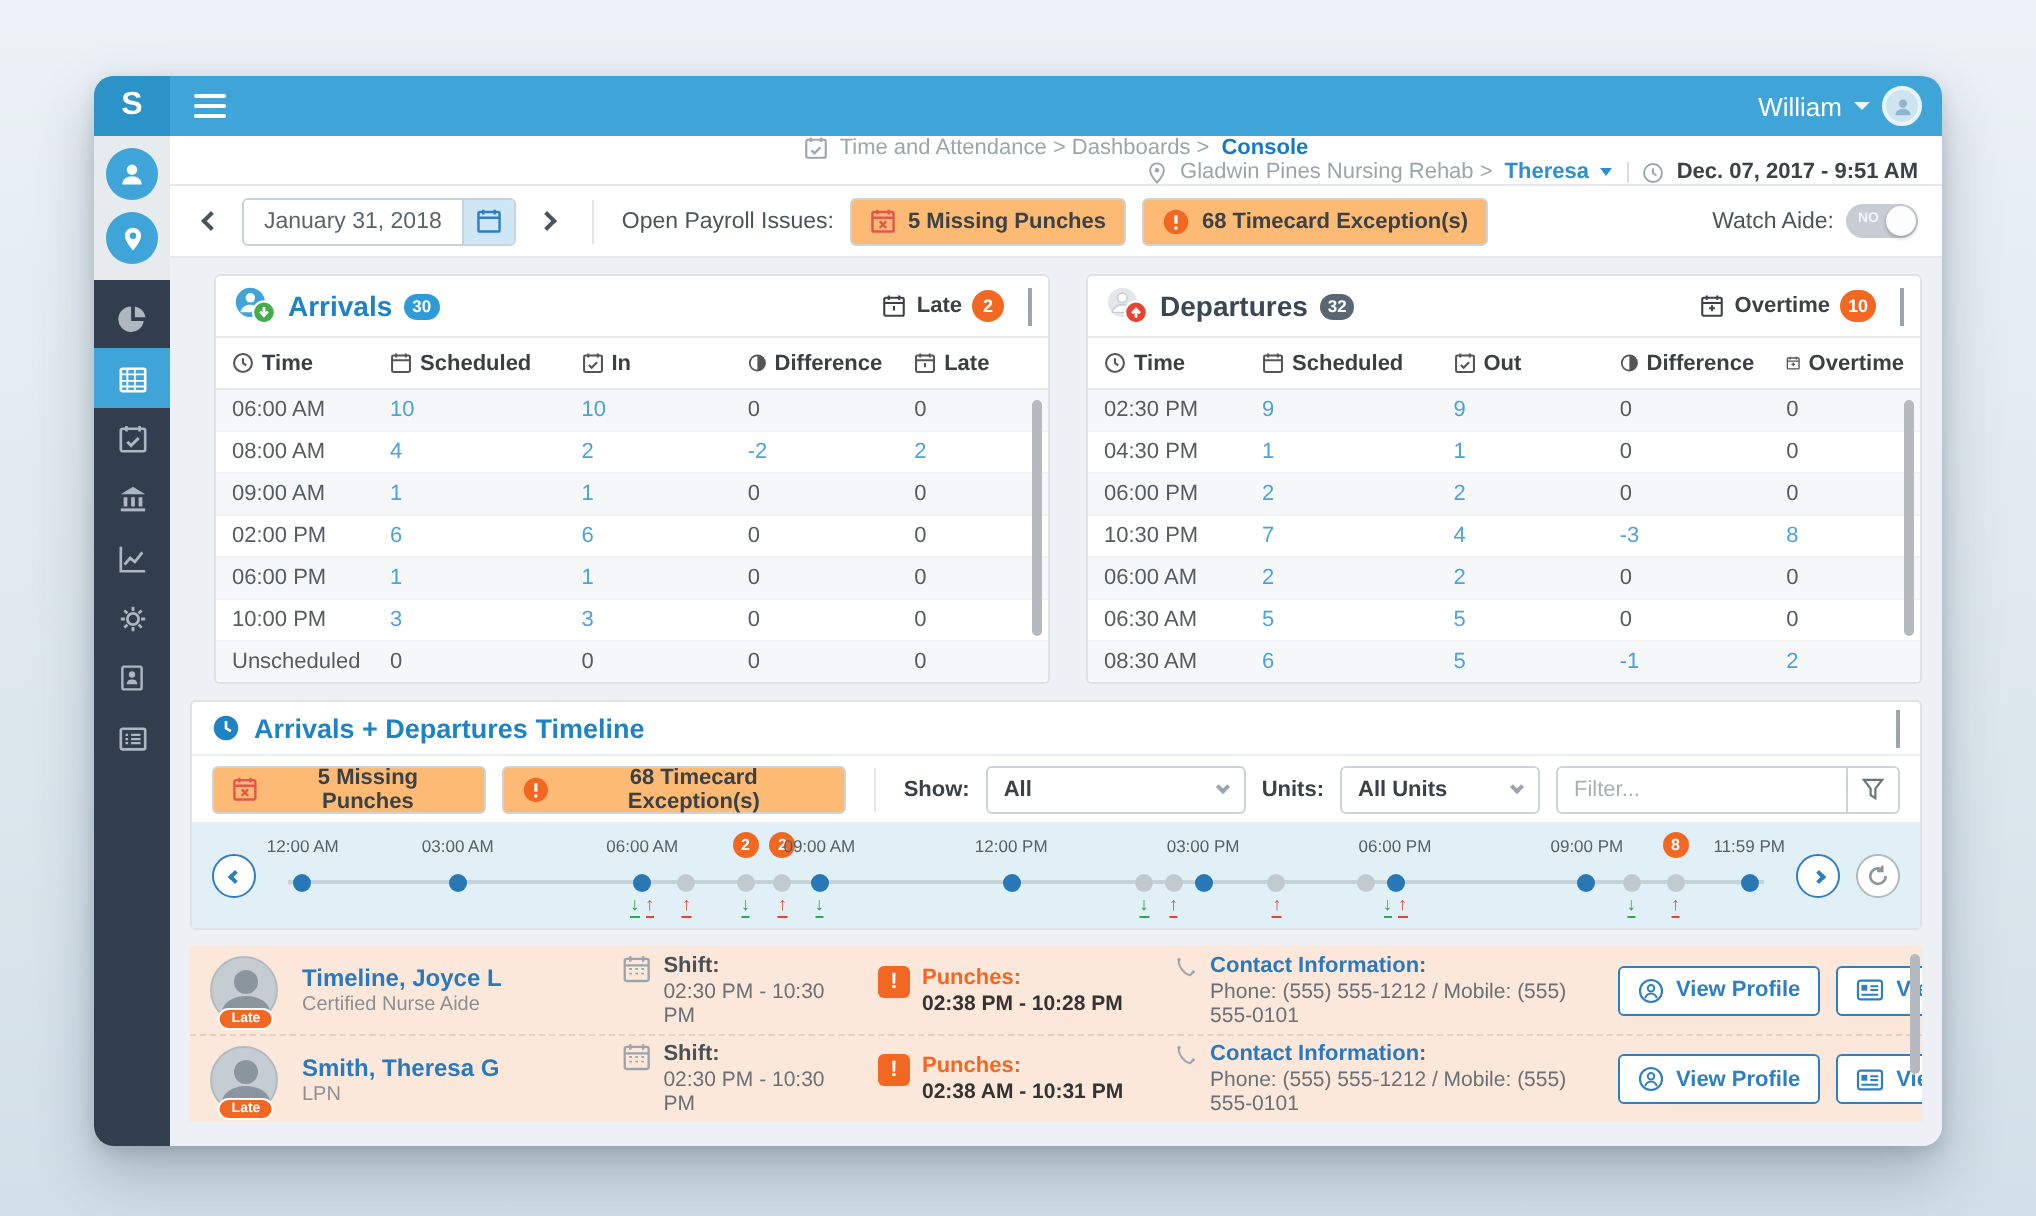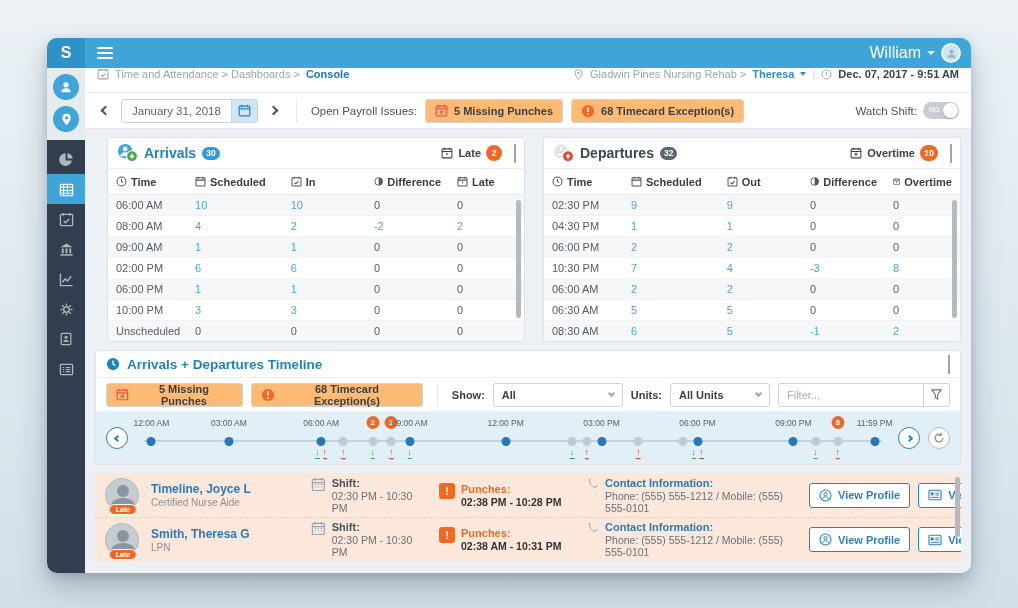--- a/index.html
+++ b/index.html
@@ -7,38 +7,38 @@
   .stage { position:relative; width:1018px; height:608px; background:linear-gradient(180deg,#ecf2f6 0%,#dde7ee 60%,#d3dfe8 100%); }
   .window { position:absolute; left:47px; top:38px; width:924px; height:535px; background:#fff; border-radius:10px;
             box-shadow:0 14px 30px rgba(50,70,90,.30), 0 3px 8px rgba(50,70,90,.18); overflow:hidden; display:flex; flex-direction:column; }
 
   
   .topbar { height:30px; background:#3fa5d9; display:flex; align-items:center; flex-shrink:0; }
   .logo { width:38px; height:30px; background:#2b93c7; color:#fff; font-weight:bold; font-size:16px; display:flex; align-items:center; justify-content:center; }
   .hamburger { margin-left:12px; width:16px; display:flex; flex-direction:column; gap:3px; cursor:pointer; }
   .hamburger span { height:2px; background:#fff; border-radius:1px; }
   .topbar-right { margin-left:auto; display:flex; align-items:center; gap:6px; padding-right:10px; }
-  .username { color:#fff; font-size:16px; }
+  .username { color:#fff; font-size:13px; }
   .caret-w { width:0; height:0; border-left:4px solid transparent; border-right:4px solid transparent; border-top:4px solid #eaf4fa; }
   .avatar-top { width:20px; height:20px; border-radius:50%; background:#cfe4f1; border:2px solid #e9f4fa; display:flex; align-items:center; justify-content:center; }
 
   .window-body { flex:1; display:flex; min-height:0; }
 
   
   .sidebar { width:38px; flex-shrink:0; display:flex; flex-direction:column; background:#323e4e; }
   .sidebar-light { background:#e8ebee; padding:6px 0 8px; display:flex; flex-direction:column; align-items:center; gap:6px; }
   .side-circle { width:26px; height:26px; border-radius:50%; background:#3fa5d9; display:flex; align-items:center; justify-content:center; cursor:pointer; }
   .sidebar-dark { flex:1; display:flex; flex-direction:column; align-items:stretch; padding-top:4px; }
   .side-item { height:30px; display:flex; align-items:center; justify-content:center; cursor:pointer; color:#aeb6c0; }
   .side-item.active { background:#3fa5d9; color:#fff; }
   .side-item svg { display:block; }
 
   
   .content { flex:1; display:flex; flex-direction:column; min-width:0; }
-  .crumb-row { height:25px; background:#fff; border-bottom:1px solid #e4e8ec; display:flex; align-items:flex-start; padding:0 12px; font-size:11px; color:#9aa5ad; flex-shrink:0; }
+  .crumb-row { height:25px; background:#fff; border-bottom:1px solid #e4e8ec; display:flex; align-items:center; padding:0 12px; font-size:11px; color:#9aa5ad; flex-shrink:0;flex-direction:column; }
   .crumb-left { display:flex; align-items:center; gap:6px; }
   .crumb-current { color:#1779c4; font-weight:bold; }
   .crumb-right { margin-left:auto; display:flex; align-items:center; gap:6px; }
   .unit-link { color:#2d8fd0; font-weight:bold; }
   .caret-b { width:0; height:0; border-left:3.5px solid transparent; border-right:3.5px solid transparent; border-top:4px solid #2d8fd0; }
   .crumb-div { color:#d5dade; }
   .crumb-date { color:#3a4147; font-weight:bold; }
 
   .toolbar-row { height:36px; background:#fff; border-bottom:1px solid #e4e8ec; display:flex; align-items:center; padding:0 12px; gap:8px; font-size:11.5px; flex-shrink:0; }
   .nav-arrow { width:16px; height:16px; display:flex; align-items:center; justify-content:center; cursor:pointer; }
@@ -292,21 +292,21 @@
           </button>
           <button class="issue-btn">
             <svg width="14" height="14" viewBox="0 0 16 16">
                 <circle cx="8" cy="8" r="7" fill="#f26822"></circle>
                 <path d="M8 4v5" stroke="#fff" stroke-width="1.8"></path>
                 <circle cx="8" cy="11.4" r="1" fill="#fff"></circle>
               </svg>
             <span>68 Timecard Exception(s)</span>
           </button>
           <div class="watch">
-            <span>Watch Shift:</span>
+            <span>Watch Aide:</span>
             <div class="toggle">
               <span class="toggle-text">NO</span>
               <span class="knob"></span>
             </div>
           </div>
         </div>
 
         <div class="main">
           <div class="panels-row">
 

